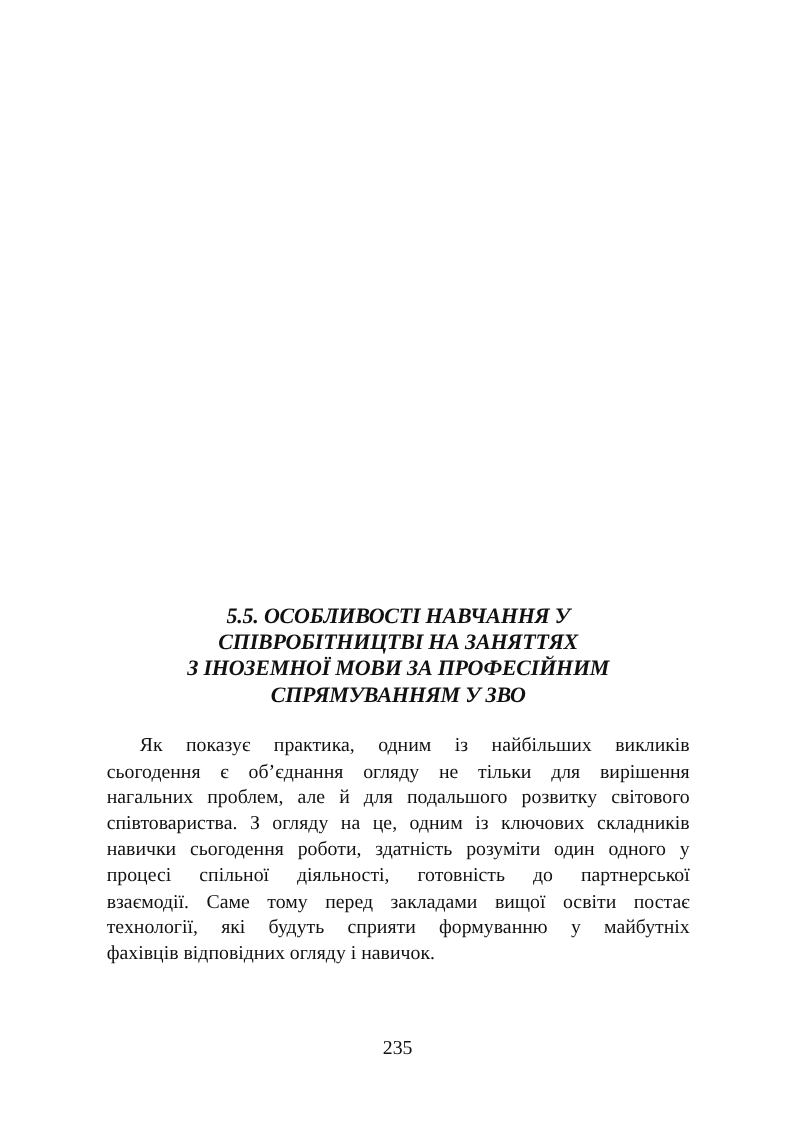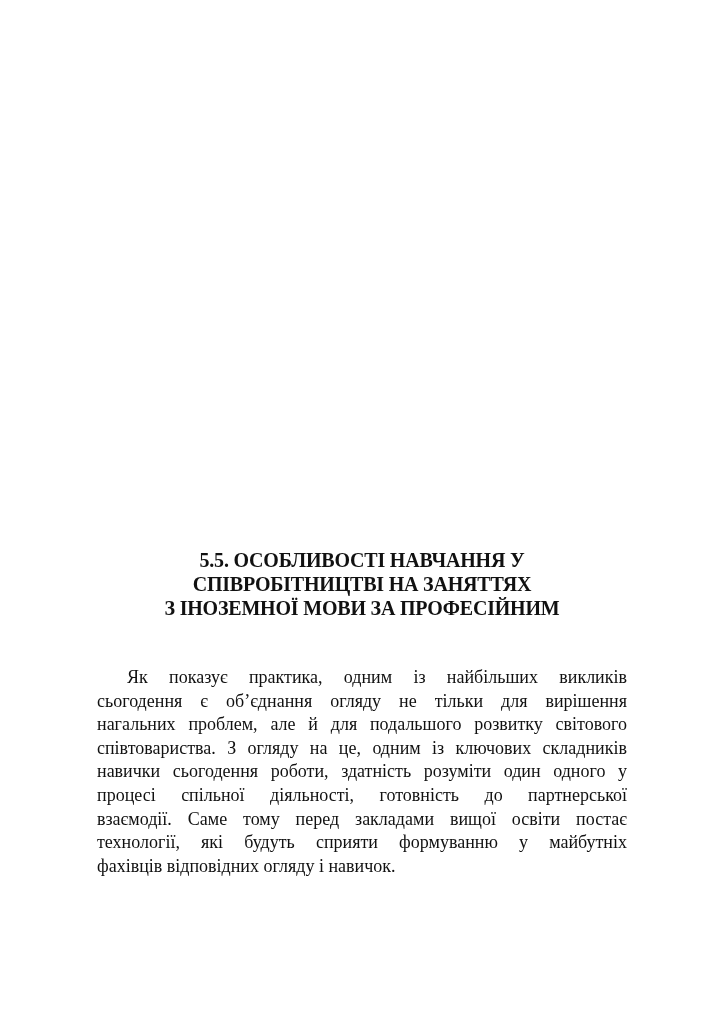--- a/index.html
+++ b/index.html
@@ -30,20 +30,21 @@
       margin: 0;
       text-align: center;
       font-weight: bold;
       font-size: 20px;
       line-height: 24px;
       letter-spacing: -0.2px;
     }
     .section-title span {
       display: block;
       white-space: nowrap;
+      font-style: italic;
     }
     .body-text {
       position: absolute;
       left: 97px;
       width: 530px;
       top: 666px;
       margin: 0;
       font-size: 18px;
       line-height: 23.6px;
     }
@@ -73,28 +74,30 @@
   </style>
 </head>
 <body>
 
 <div class="page">
 
   <h2 class="section-title">
     <span>5.5. ОСОБЛИВОСТІ НАВЧАННЯ У</span>
     <span>СПІВРОБІТНИЦТВІ НА ЗАНЯТТЯХ</span>
     <span>З ІНОЗЕМНОЇ МОВИ ЗА ПРОФЕСІЙНИМ</span>
+    <span>СПРЯМУВАННЯМ У ЗВО</span>
   </h2>
 
   <p class="body-text">
     <span class="line first">Як показує практика, одним із найбільших викликів</span>
     <span class="line">сьогодення є об’єднання огляду не тільки для вирішення</span>
     <span class="line">нагальних проблем, але й для подальшого розвитку світового</span>
     <span class="line">співтовариства. З огляду на це, одним із ключових складників</span>
     <span class="line">навички сьогодення роботи, здатність розуміти один одного у</span>
     <span class="line">процесі спільної діяльності, готовність до партнерської</span>
     <span class="line">взаємодії. Саме тому перед закладами вищої освіти постає</span>
     <span class="line">технології, які будуть сприяти формуванню у майбутніх</span>
     <span class="line last">фахівців відповідних огляду і навичок.</span>
   </p>
 
+  <div class="page-number">235</div>
 
 </div>
 
 </body></html>

